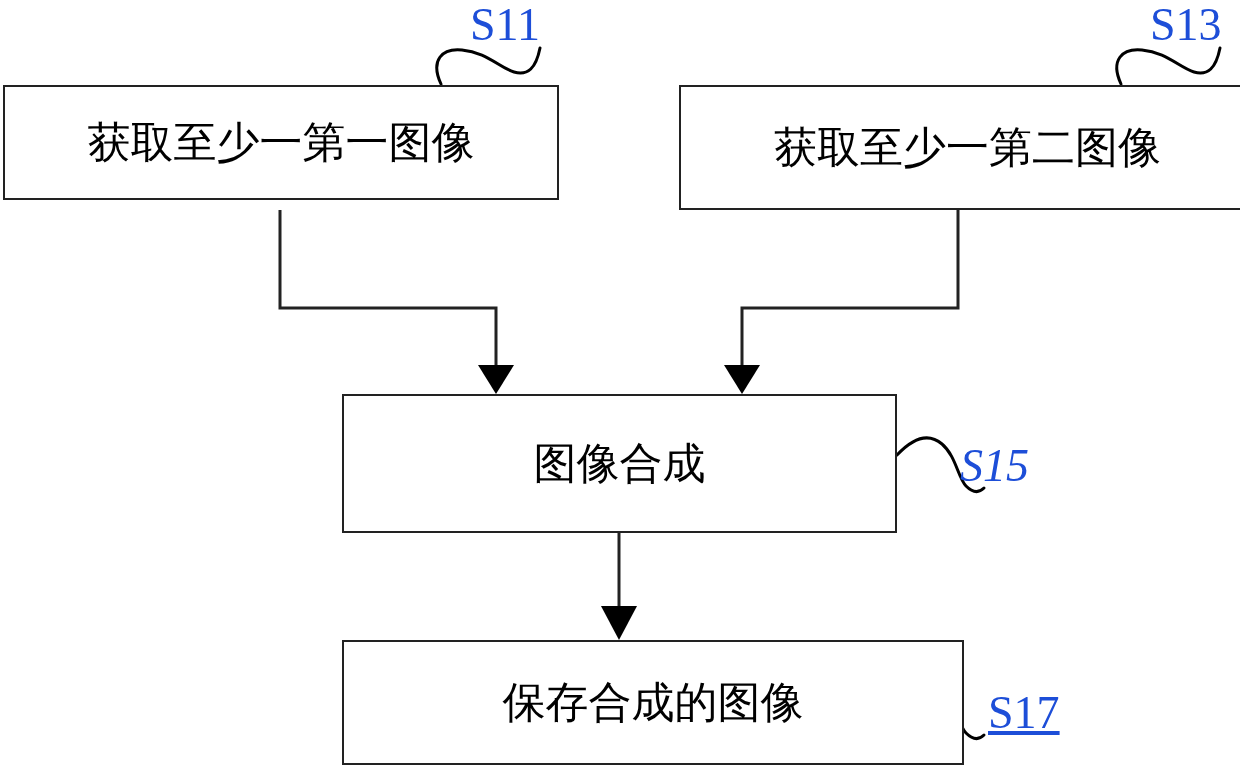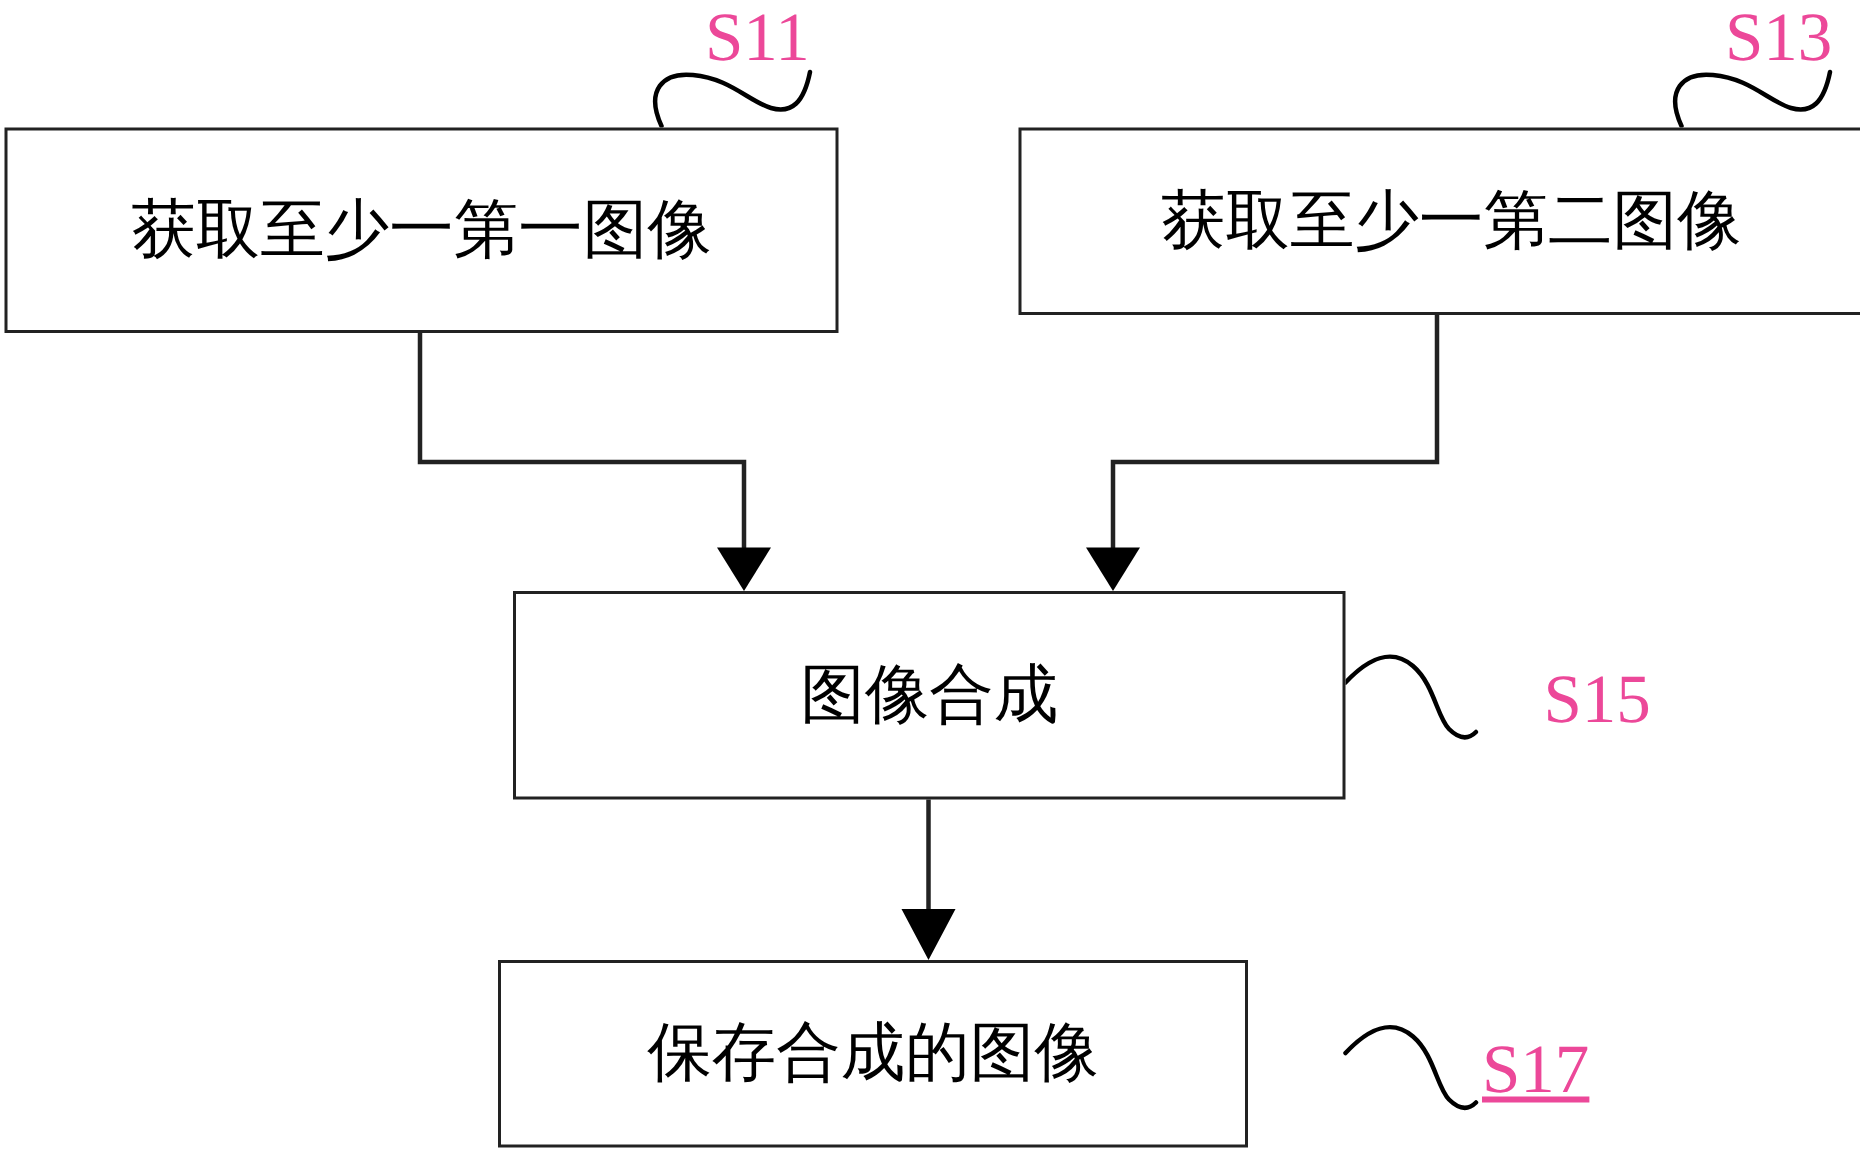--- a/index.html
+++ b/index.html
@@ -41,34 +41,34 @@
     font-weight: 400;
     color: #000000;
     line-height: 1;
     letter-spacing: 0px;
     white-space: nowrap;
   }
   .step-tag {
     position: absolute;
     font-family: "Liberation Serif", "DejaVu Serif", serif;
     font-size: 46px;
-    color: #ec4899;
+    color: #1d4ed8;
     line-height: 1;
     white-space: nowrap;
     z-index: 3;
   }
   
-  #box-s11 { left: 3px;   top: 85px;  width: 556px; height: 137px; }
+  #box-s11 { left: 3px;   top: 85px;  width: 556px; height: 115px; }
   #box-s13 { left: 679px; top: 85px;  width: 577px; height: 125px; }
   #box-s15 { left: 342px; top: 394px; width: 555px; height: 139px; }
-  #box-s17 { left: 332px; top: 640px; width: 500px; height: 125px; }
+  #box-s17 { left: 342px; top: 640px; width: 622px; height: 125px; }
   
   #tag-s11 { left: 470px;  top: 2px; }
   #tag-s13 { left: 1150px; top: 2px; text-align: right; }
-  #tag-s15 { left: 1029px;  top: 443px; }
+  #tag-s15 { left: 960px;  top: 443px; font-style: italic; }
   #tag-s17 { left: 988px;  top: 690px; text-decoration: underline; }
 </style>
 </head>
 <body>
 
 <div id="canvas">
 
   <svg id="flow-svg" viewBox="0 0 1240 772" xmlns="http://www.w3.org/2000/svg">
 
     <path d="M 441,84 C 430,60 442,48 462,50 C 486,52 500,68 514,72 C 528,76 536,68 540,48" fill="none" stroke="#000000" stroke-width="3" stroke-linecap="round"></path>

